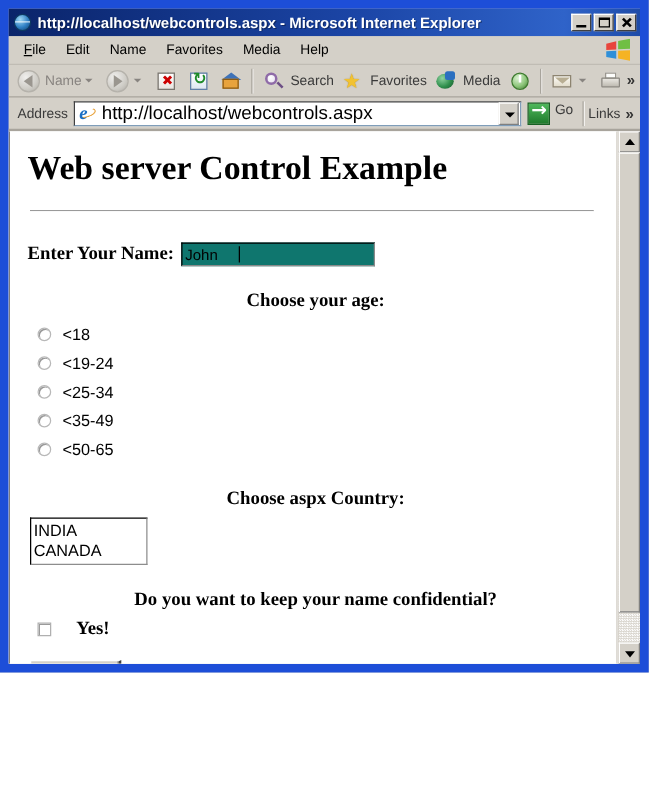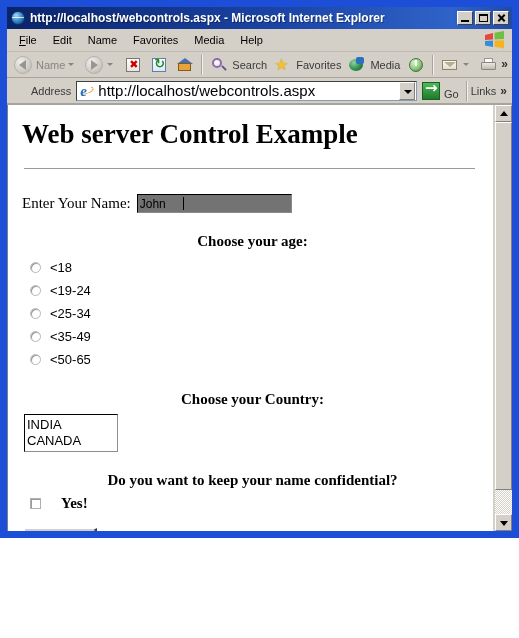--- a/index.html
+++ b/index.html
@@ -308,21 +308,21 @@
     cursor:default;
   }
 
   
   .addrbar {
     height: 26px;
     flex: 0 0 26px;
     background:#d4d0c8;
     display:flex;
     align-items:center;
-    padding-left:24px;
+    padding-left:7px;
     box-sizing:border-box;
     border-bottom:1px solid #a8a49c;
   }
   .addr-label {
     font-family:"Liberation Sans", sans-serif;
     font-size:11px; color:#3a3a3a; margin-right:5px; white-space:nowrap;
   }
   .addr-field {
     flex:1 1 auto;
     height:20px;
@@ -367,21 +367,21 @@
     margin-right:1px;
   }
   .addr-drop:after {
     content:"";
     position:absolute; left:4px; top:7px;
     width:0;height:0;
     border-left:4px solid transparent;
     border-right:4px solid transparent;
     border-top:4px solid #000;
   }
-  .go-btn { display:flex; align-items:flex-end; padding:0 4px 0 5px; cursor:default; }
+  .go-btn { display:flex; align-items:flex-start; padding:0 4px 0 5px; cursor:default; }
   .go-ico { width:18px; height:18px; position:relative; flex:0 0 18px; }
   .go-ico:after {
     content:"";
     position:absolute; left:0; top:0; width:18px; height:18px;
     background: linear-gradient(#4fb85b,#1f7a2c);
     border:1px solid #176022; box-sizing:border-box;
   }
   .go-ico:before {
     content:"\2192";
     position:absolute; left:3px; top:-3px;
@@ -429,29 +429,29 @@
     height:0;
   }
   .field-row {
     display:flex;
     align-items:center;
     margin:24px 0 0 0;
   }
   .serif-label {
     font-family:"Liberation Serif", serif;
     font-size:15px;
-    font-weight:normal;
+    font-weight:bold;
     color:#000;
     white-space:nowrap;
   }
   .text-input {
     margin-left:6px;
     width:155px;
     height:19px;
-    background:#737373;
+    background:#0f766e;
     border:1px solid #000000;
     border-right-color:#8a8a8a;
     border-bottom-color:#8a8a8a;
     box-sizing:border-box;
     display:flex;
     align-items:center;
     padding-left:2px;
     font-family:"Liberation Sans", sans-serif;
     font-size:12px;
     color:#000;
@@ -742,21 +742,21 @@
       </div>
       <div class="radio-row">
         <span class="radio-dot"></span>
         <span class="radio-label">&lt;35-49</span>
       </div>
       <div class="radio-row">
         <span class="radio-dot"></span>
         <span class="radio-label">&lt;50-65</span>
       </div>
 
-      <div class="group-heading">Choose your Country:</div>
+      <div class="group-heading">Choose aspx Country:</div>
 
       <div class="listbox">
         <div class="list-option">INDIA</div>
         <div class="list-option">CANADA</div>
       </div>
 
       <div class="group-heading">Do you want to keep your name confidential?</div>
 
       <div class="check-row">
         <span class="checkbox-sq"></span>

